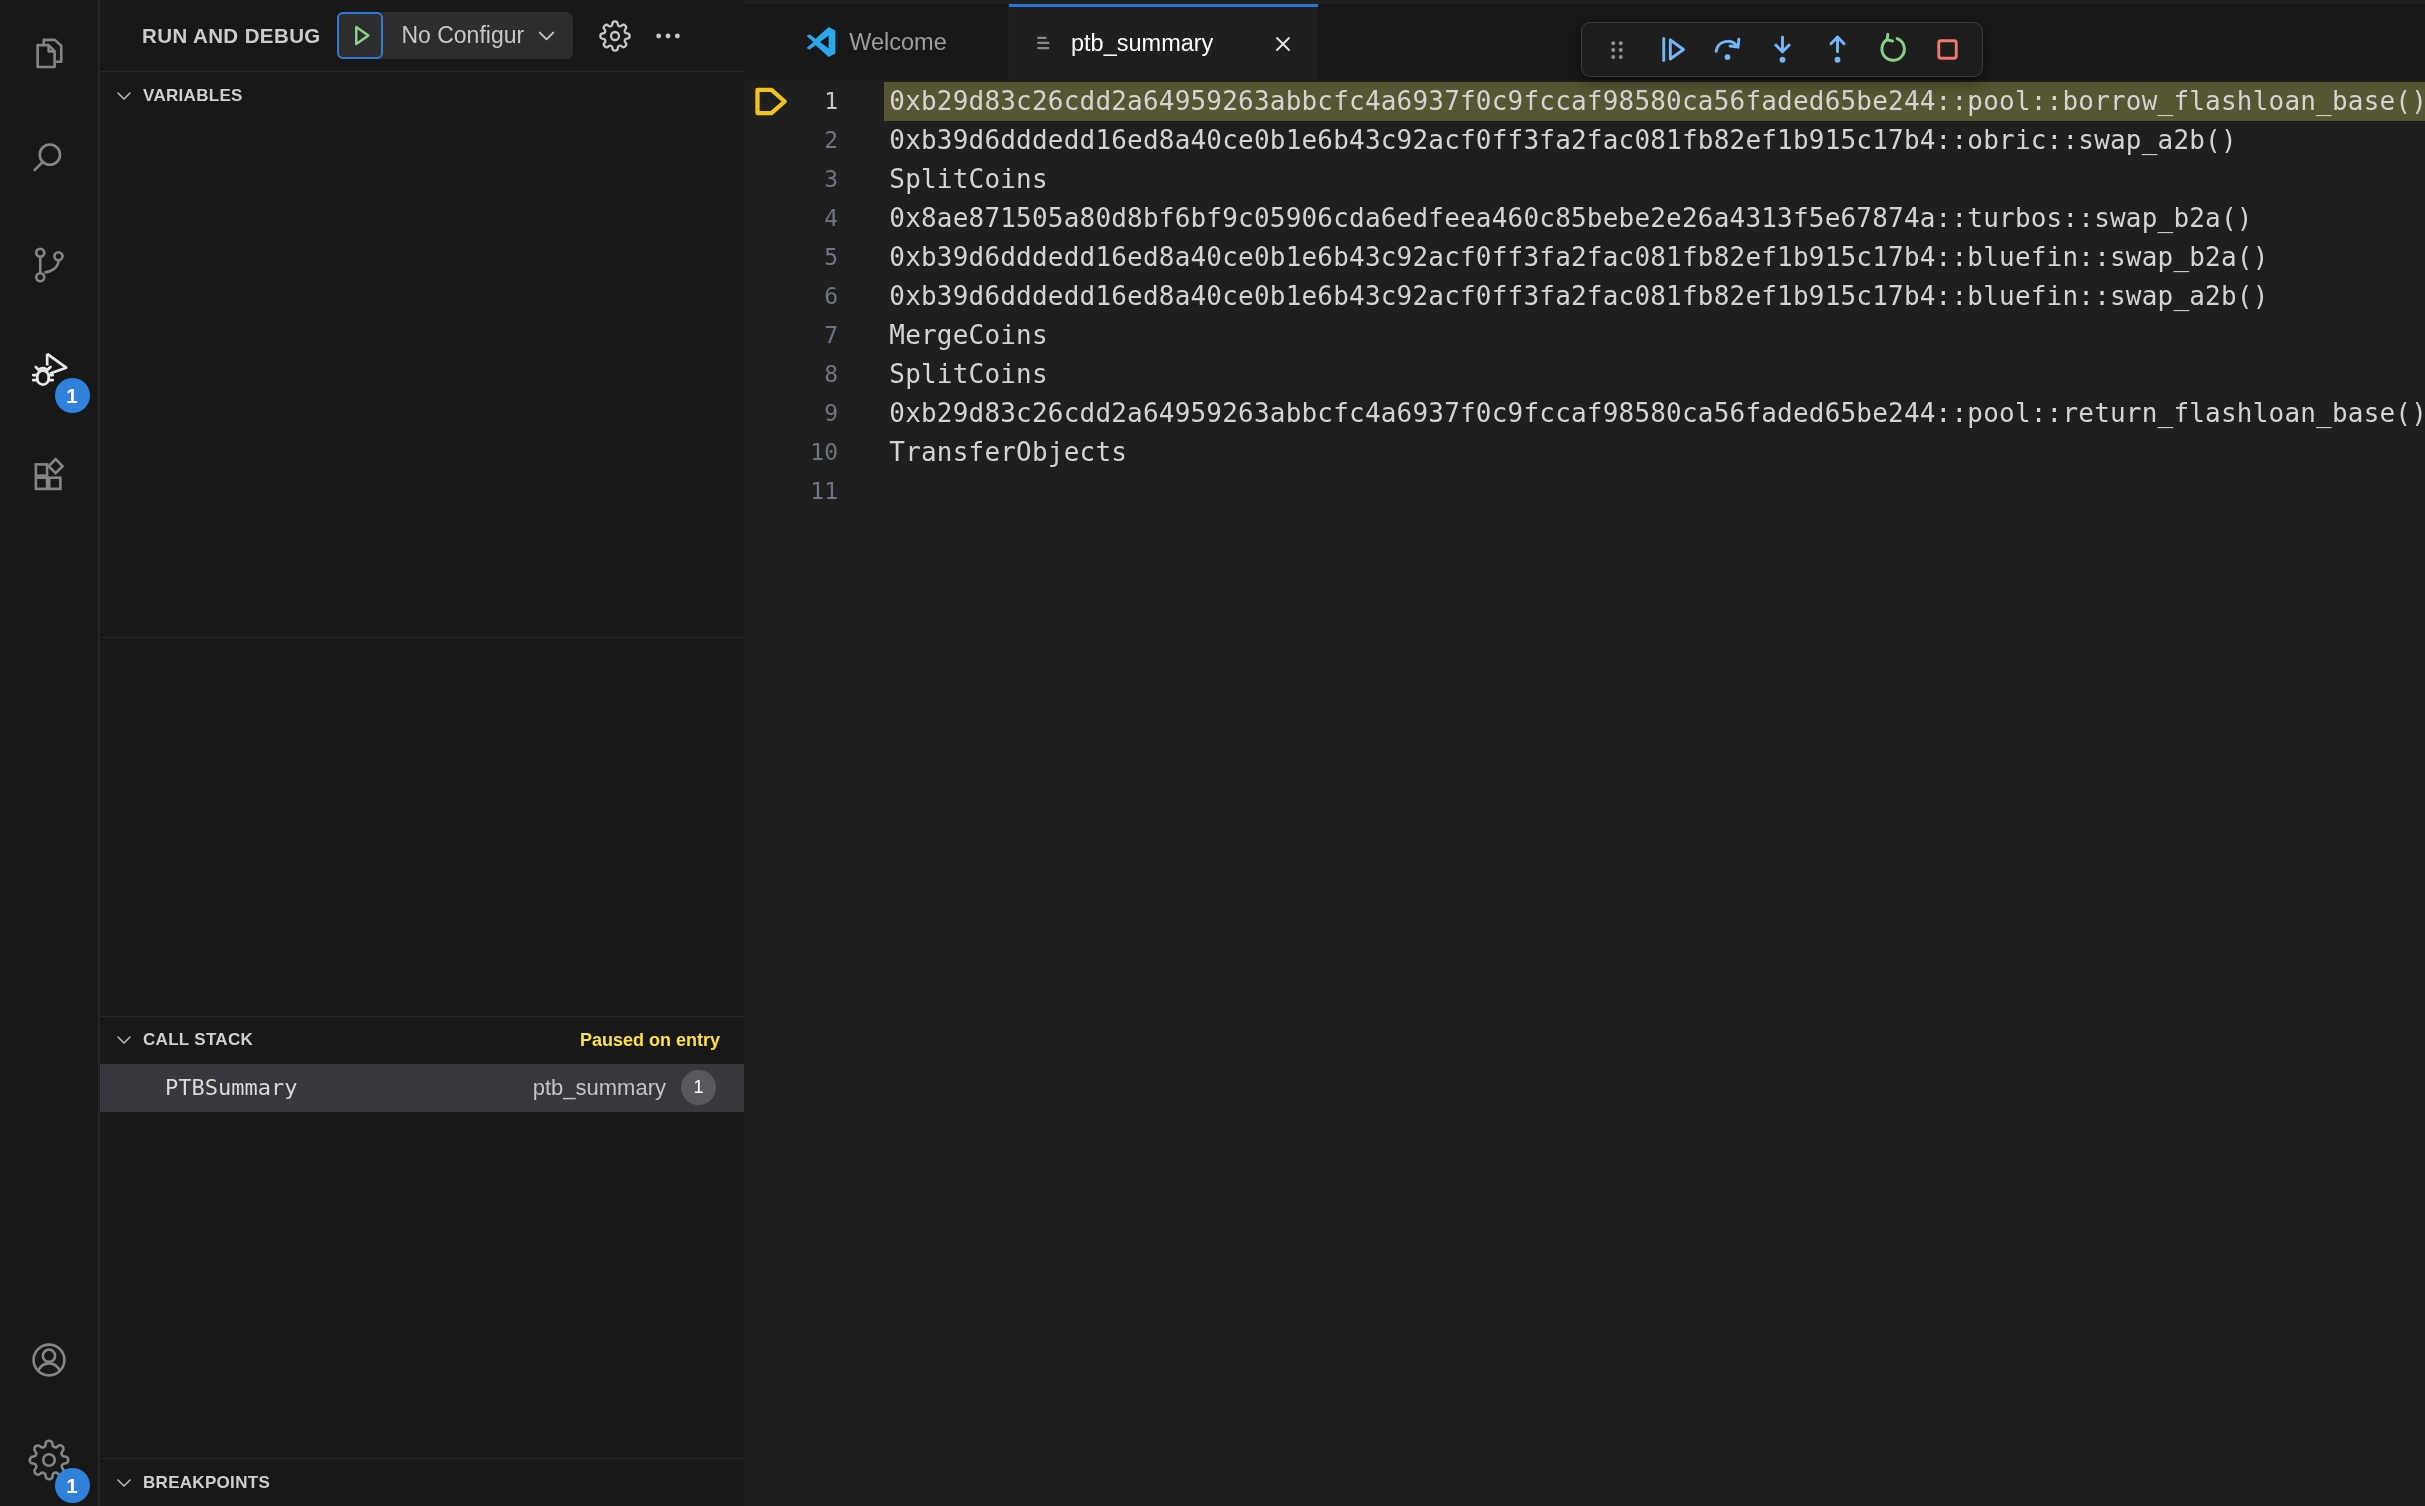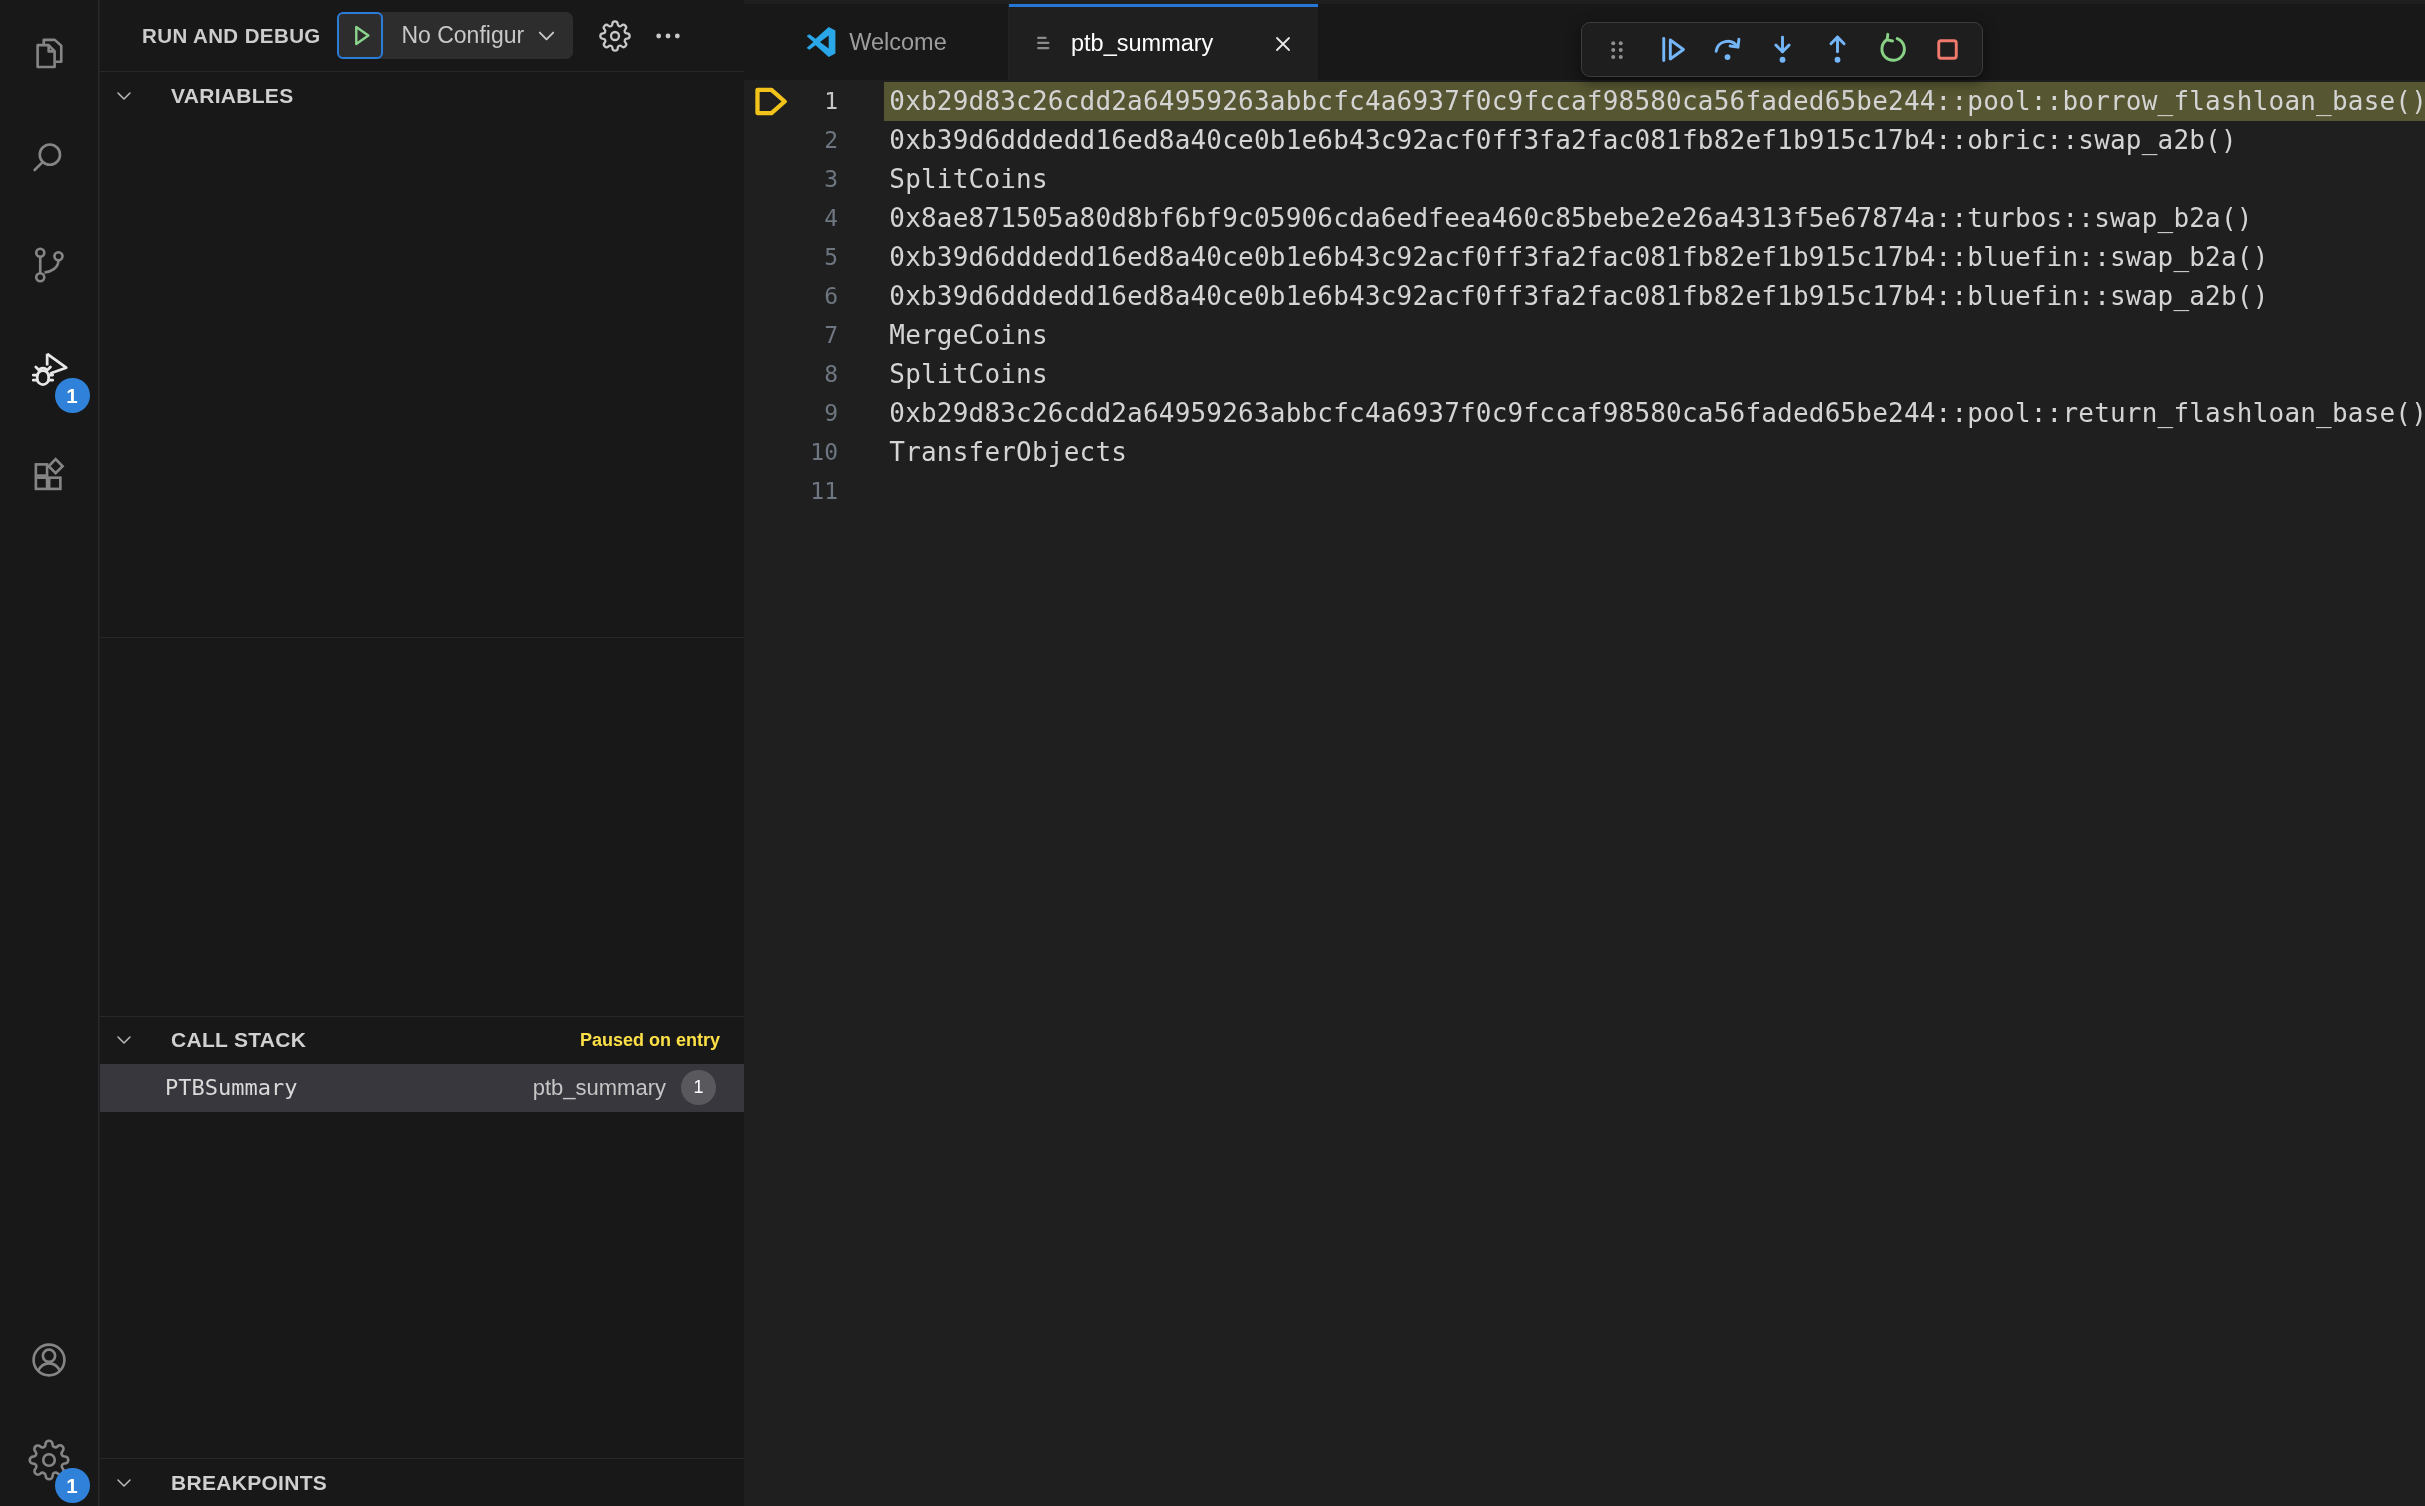--- a/index.html
+++ b/index.html
@@ -63,21 +63,21 @@
   .title-action { margin-left: 21px; color: #c8c8c8; cursor: pointer; }
   .title-action.gear { margin-left: 26px; }
 
   .sections { flex: 1; display: flex; flex-direction: column; overflow: hidden; }
   .section { display: flex; flex-direction: column; border-top: 1.5px solid #282828; }
   .section.first { border-top: none; }
   .section-header {
     height: 47px; flex: none; display: flex; align-items: center;
     gap: 10px; padding: 0 24px 0 15px; cursor: pointer;
   }
-  .section-label { font-size: 21px; font-weight: bold; color: #d0d0d0; letter-spacing: 0.3px; margin-left: 28px; }
+  .section-label { font-size: 17px; font-weight: bold; color: #d0d0d0; letter-spacing: 0.3px; }
   .section-status { margin-left: auto; font-size: 18px; font-weight: bold; color: #fde047; }
   .chev { color: #bbbbbb; }
   .sec-variables { height: 567px; }
   .sec-watch { height: 381px; }
   .sec-callstack { height: 444px; }
   .sec-breakpoints { flex: 1; }
 
   .stack-frame-row {
     height: 48px; background: #37373d; display: flex; align-items: center;
     padding: 0 28px 0 65px; cursor: pointer;

